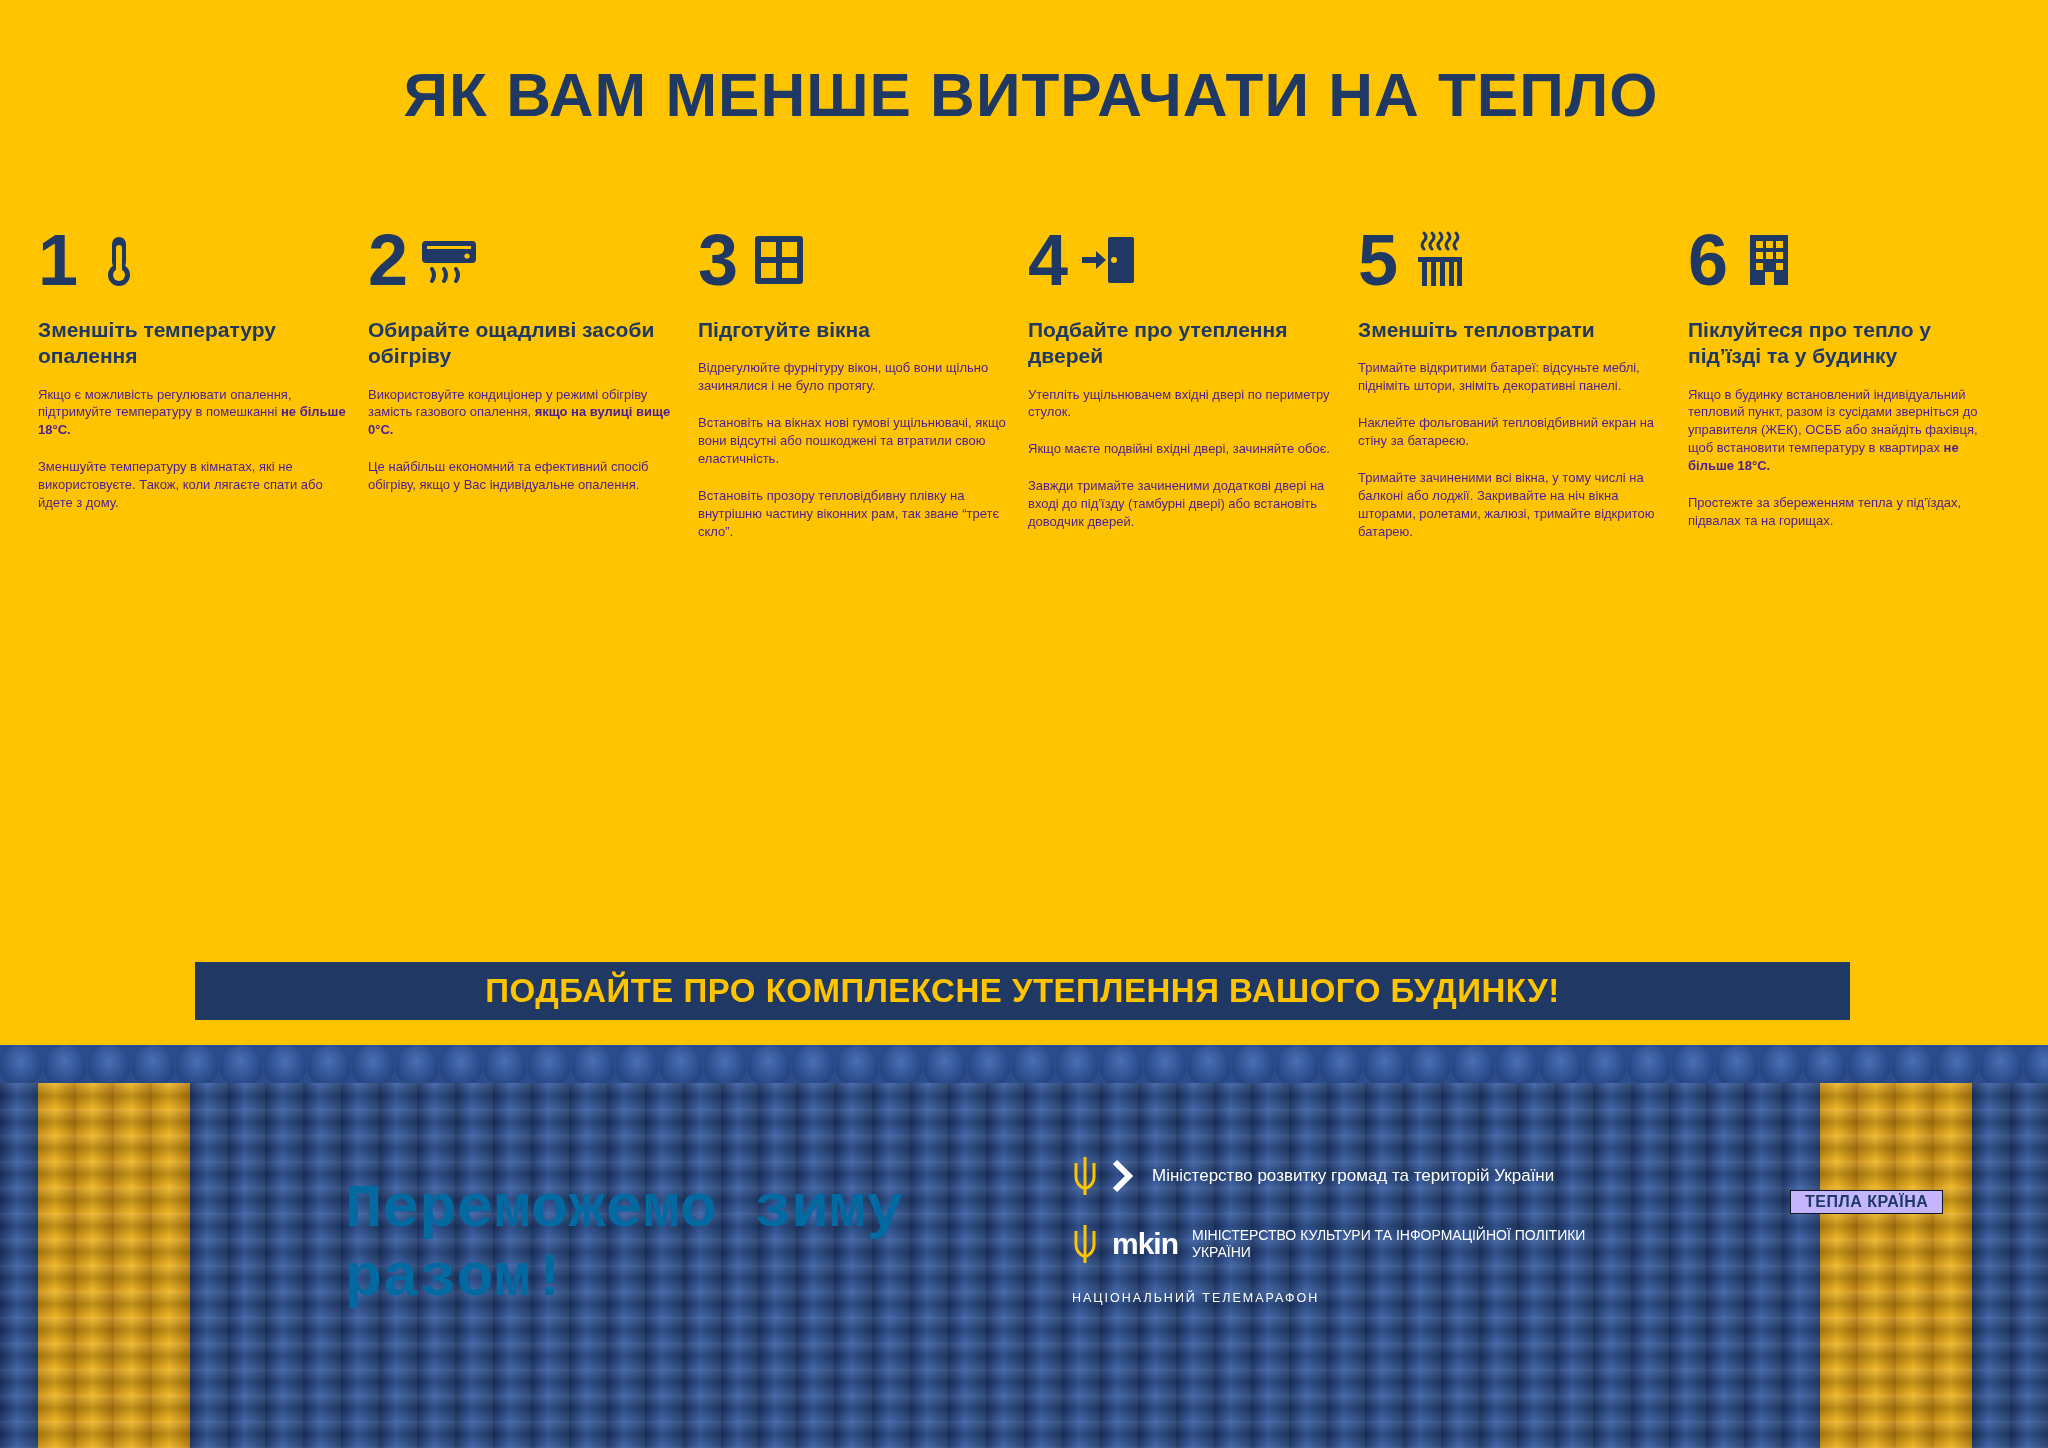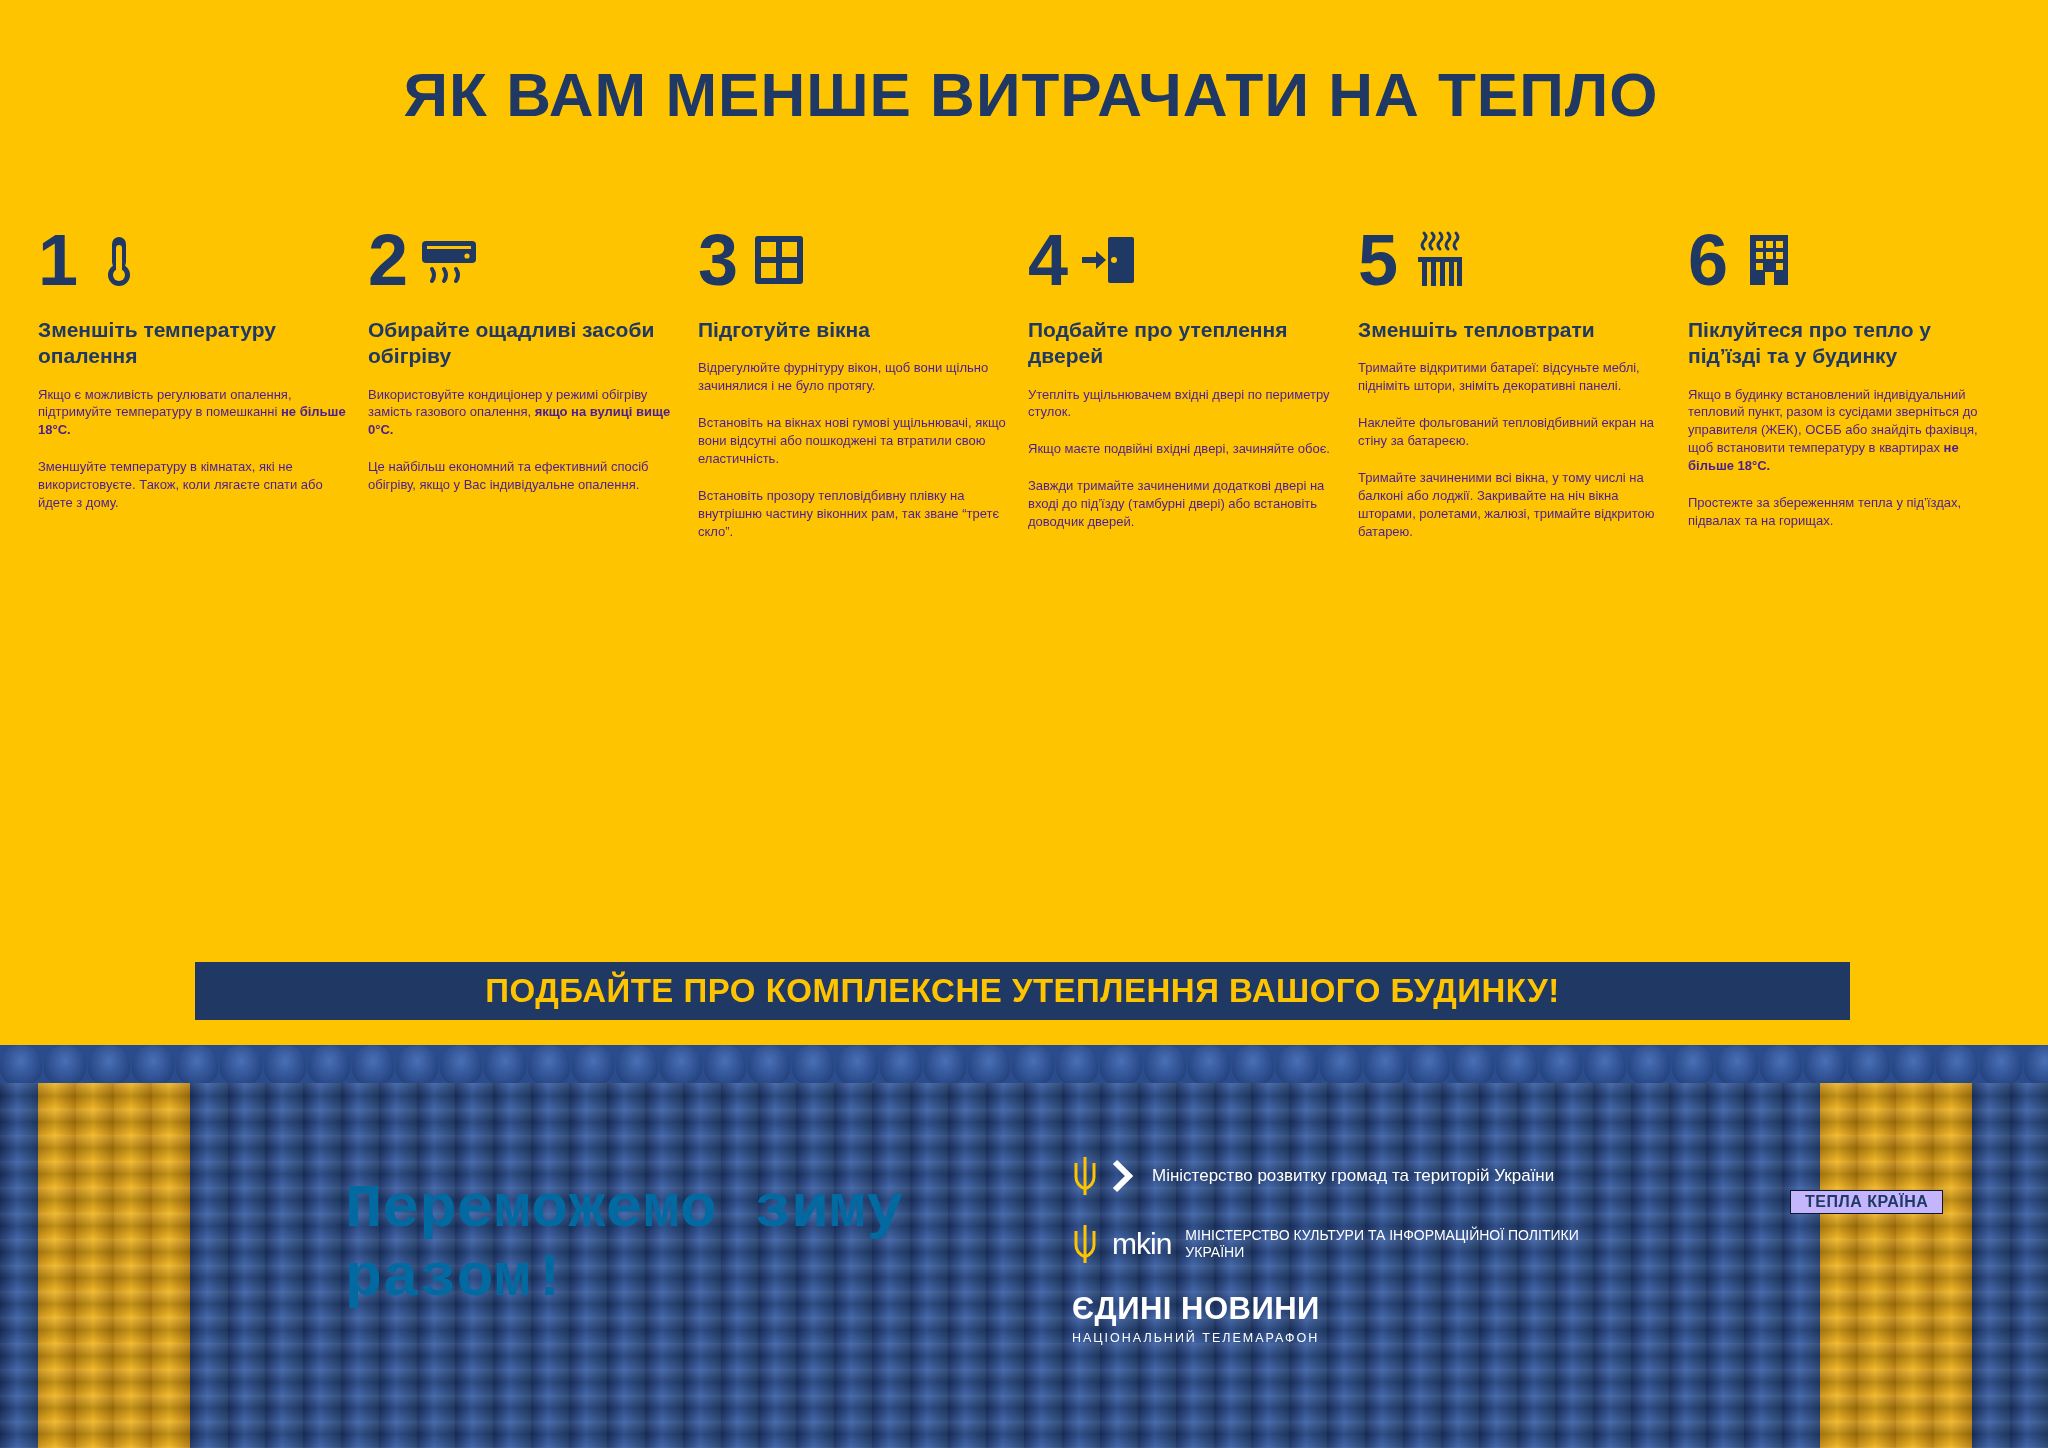--- a/index.html
+++ b/index.html
@@ -187,21 +187,21 @@
     flex: 0 0 26px;
   }
   .logo-text {
     font-size: 17px;
     line-height: 1.25;
     color: #FFFFFF;
   }
   .mkip-mark {
     font-family: "Liberation Sans", sans-serif;
     font-size: 30px;
-    font-weight: normal;
+    font-weight: bold;
     color: #FFFFFF;
     letter-spacing: -1px;
   }
   .logo-text.small { font-size: 14px; }
   .news {
     margin-top: 10px;
   }
   .news-title {
     font-size: 31px;
     font-weight: bold;
@@ -490,20 +490,19 @@
 
     <div class="logo-row">
       <svg class="trident" viewBox="0 0 26 42">
         <path d="M13 2 L13 40 M4 8 L4 22 q0 8 9 12 q9 -4 9 -12 L22 8 M13 14 L13 28" stroke="#FFC400" stroke-width="3" fill="none"></path>
       </svg>
       <span class="mkip-mark">mkin</span>
       <div class="logo-text small">МІНІСТЕРСТВО КУЛЬТУРИ ТА ІНФОРМАЦІЙНОЇ ПОЛІТИКИ УКРАЇНИ</div>
     </div>
 
     <div class="news">
-      <div class="news-title">ЄДИНІ НОВИНИ</div>
       <div class="news-sub">НАЦІОНАЛЬНИЙ ТЕЛЕМАРАФОН</div>
     </div>
   </div>
 
   <div class="warm-badge">ТЕПЛА КРАЇНА</div>
 
 </div>
 
 </body></html>

